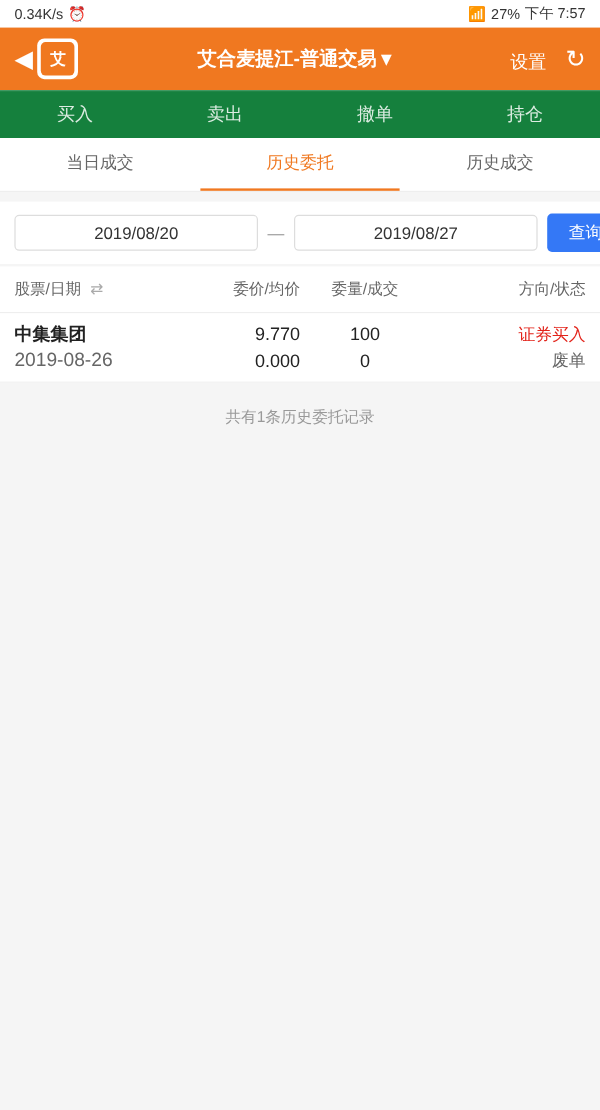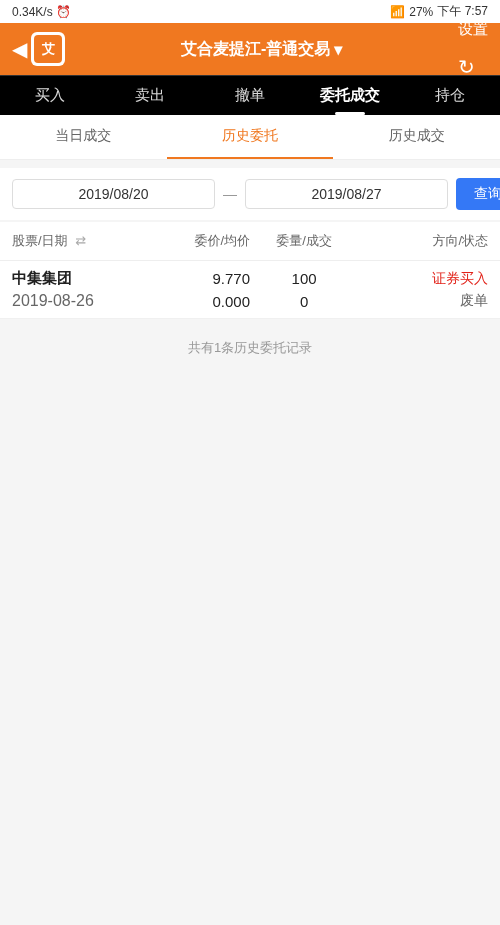--- a/index.html
+++ b/index.html
@@ -57,29 +57,28 @@
       font-weight: bold;
       font-size: 13px;
     }
     .header-title {
       color: #fff;
       font-size: 16px;
       font-weight: 700;
       display: flex; align-items: center; gap: 4px;
     }
     .header-actions {
-      display: flex; align-items: flex-start; gap: 16px;
-      color: #fff;
-      font-size: 15px;
-      flex-direction: column;
+      display: flex; align-items: flex-end; gap: 16px;
+      color: #fff;
+      font-size: 15px;
     }
 
     
     .nav-tabs {
-      background: #000000;
+      background: #15803d;
       display: flex;
       border-top: 1px solid rgba(255,255,255,0.2);
     }
     .nav-tab {
       flex: 1;
       text-align: center;
       padding: 10px 0;
       color: rgba(255,255,255,0.85);
       font-size: 15px;
       cursor: pointer;
@@ -254,21 +253,20 @@
   <div class="header-actions">
     <span>设置</span>
     <span style="font-size:20px;">↻</span>
   </div>
 </div>
 
 <div class="nav-tabs">
   <div class="nav-tab">买入</div>
   <div class="nav-tab">卖出</div>
   <div class="nav-tab">撤单</div>
-  <div class="nav-tab active">委托成交</div>
   <div class="nav-tab">持仓</div>
 </div>
 
 <div class="sub-tabs">
   <div class="sub-tab">当日成交</div>
   <div class="sub-tab active">历史委托</div>
   <div class="sub-tab">历史成交</div>
 </div>
 
 <div class="date-filter">

